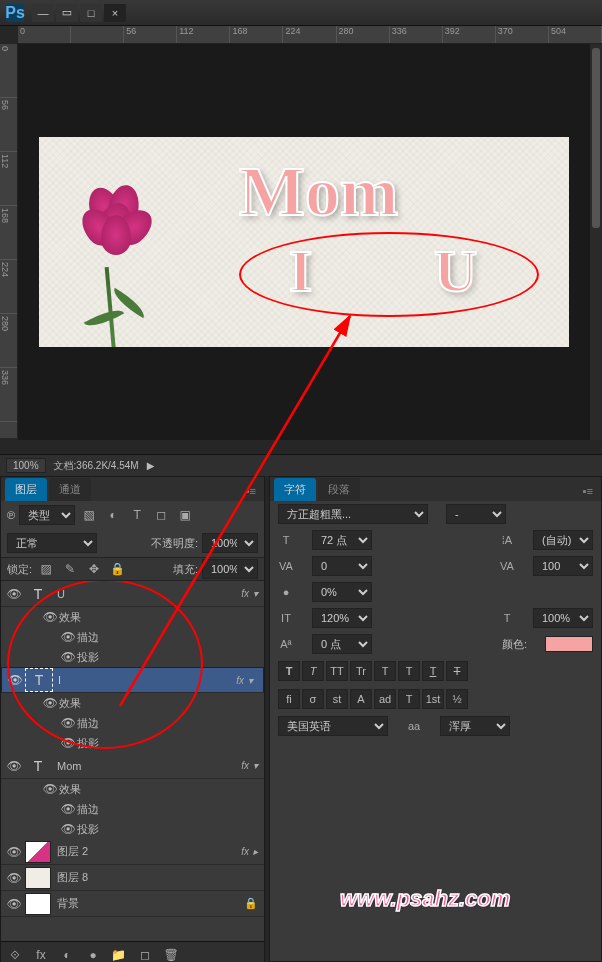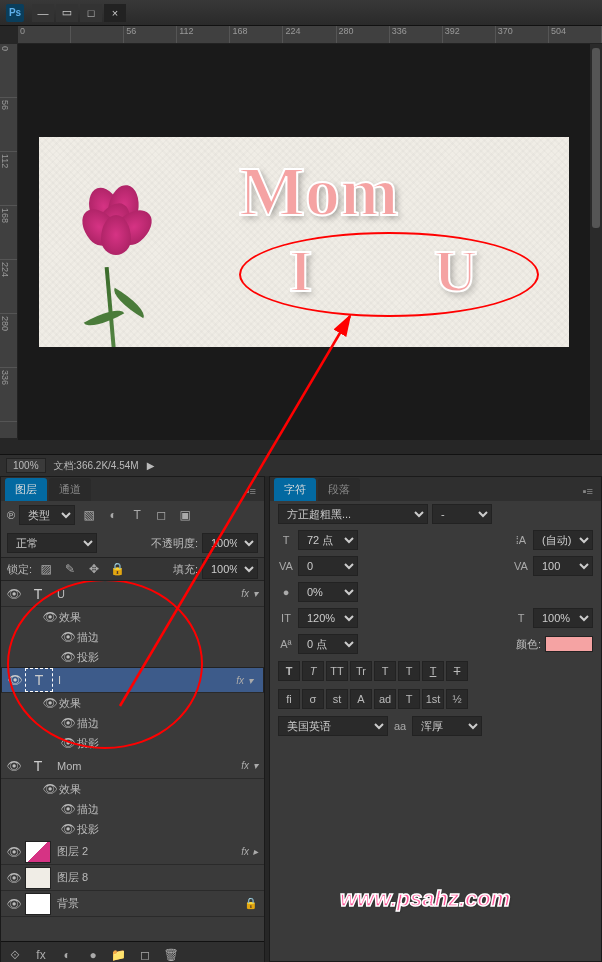--- a/index.html
+++ b/index.html
@@ -1,18 +1,18 @@
 <!DOCTYPE html>
 <html><head>
 <meta charset="utf-8">
 <style>
 *{margin:0;padding:0;box-sizing:border-box;font-family:Arial,sans-serif}
 body{background:#262626;color:#bbb;font-size:11px;width:602px;height:962px;overflow:hidden;position:relative}
 .titlebar{height:26px;background:linear-gradient(#383838,#2a2a2a);display:flex;align-items:center;padding:0 6px;border-bottom:1px solid #111}
-.ps-logo{width:18px;height:18px;background:#0a3e5c;color:#5fb0ea;display:flex;align-items:center;justify-content:center;font-size:10px;font-weight:bold;border-radius:2px;margin-right:8px}
+.ps-logo{width:18px;height:18px;background:#0a3e5c;color:#5fb0ea;display:flex;align-items:center;justify-content:center;font-size:16px;font-weight:bold;border-radius:2px;margin-right:8px}
 .titlebar .title{flex:1;color:#ccc;font-size:12px}
 .winbtns{display:flex;gap:2px}
 .winbtn{width:22px;height:18px;background:#333;color:#ccc;display:flex;align-items:center;justify-content:center;font-size:11px}
 .winbtn.close{background:#222}
 .canvas-area{position:relative;background:#262626;height:428px}
 .ruler-h{height:18px;margin-left:18px;background:#404040;display:flex;border-bottom:1px solid #222;font-size:9px;color:#999}
 .ruler-h span{width:56px;border-right:1px solid #555;padding-left:2px}
 .ruler-v{position:absolute;left:0;top:18px;width:18px;background:#404040;border-right:1px solid #222;font-size:9px;color:#999;height:394px;display:flex;flex-direction:column}
 .ruler-v span{height:54px;border-bottom:1px solid #555;padding-top:2px;writing-mode:vertical-lr;text-orientation:mixed}
 .workspace{position:absolute;left:18px;top:18px;right:12px;bottom:14px;background:#1a1a1a;display:flex;align-items:center;justify-content:center}
@@ -47,21 +47,21 @@
 .layer.sel{background:#3d5b8a}
 .eye{width:18px;text-align:center;font-size:12px}
 .thumb{width:26px;height:22px;background:#555;border:1px solid #222;margin-left:2px;display:flex;align-items:center;justify-content:center;font-size:10px}
 .thumb.t{background:none;border:none;color:#ccc;font-size:14px}
 .lname{padding-left:6px;font-size:11px;flex:1}
 .lname.it{}
 .fx{padding-right:6px;font-size:10px;color:#aaa;font-style:italic;display:flex;align-items:center;gap:4px}
 .sub{padding-left:40px;height:20px;display:flex;align-items:center;font-size:11px}
 .sub2{padding-left:58px;height:20px;display:flex;align-items:center;font-size:11px}
 .bottom-bar{height:26px;background:#2f2f2f;border-top:1px solid #111;display:flex;align-items:center;padding:0 4px;gap:6px}
-.char-row{display:flex;align-items:center;padding:3px 8px;gap:4px;height:26px}
+.char-row{display:flex;align-items:center;padding:3px 8px;gap:18px;height:26px}
 .char-row .sel{min-width:60px}
 .char-row .icon{width:16px;text-align:center;color:#aaa}
 .color-sw{width:48px;height:16px;background:#f5a3a3;border:1px solid #222}
 .btn-row{display:flex;gap:2px;padding:4px 8px}
 .type-btn{width:22px;height:20px;background:#2a2a2a;display:flex;align-items:center;justify-content:center;font-size:11px;color:#bbb;border:1px solid #222}
 .watermark{position:absolute;left:340px;top:886px;font-size:22px;font-weight:bold;font-style:italic;color:#ff5599;-webkit-text-stroke:1.5px #fff;text-shadow:1px 1px 2px rgba(0,0,0,0.3)}
 .vscroll{position:absolute;right:0;top:18px;width:12px;bottom:14px;background:#2a2a2a}
 .vscroll-thumb{position:absolute;left:2px;right:2px;top:4px;height:180px;background:#555;border-radius:3px}
 </style>
 </head>

